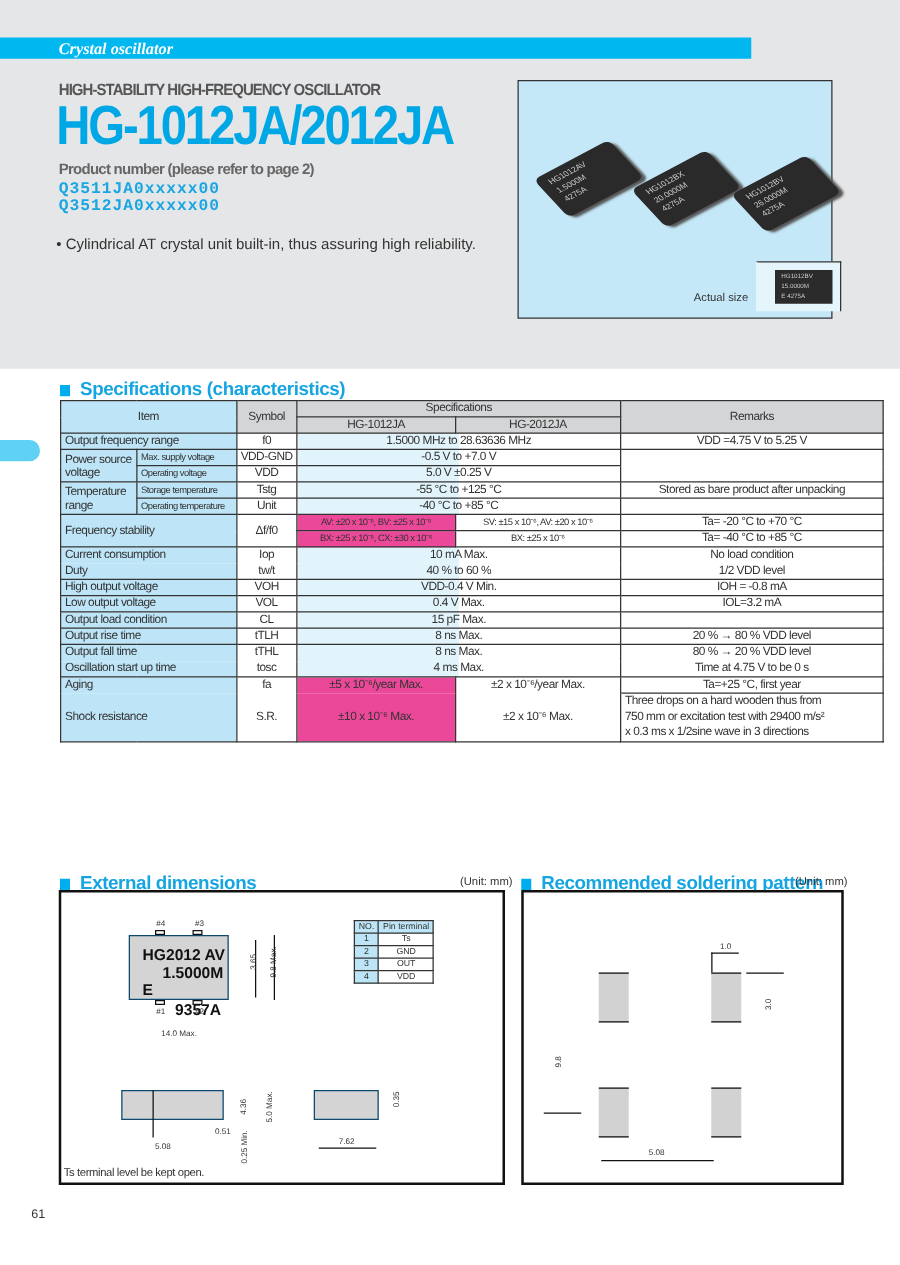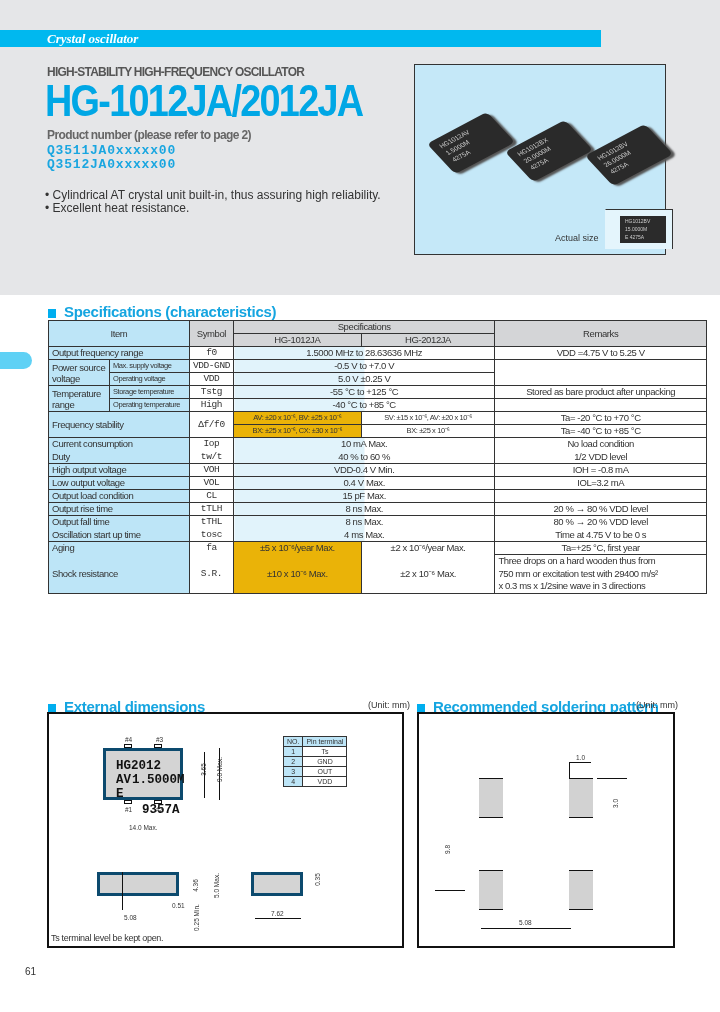--- a/index.html
+++ b/index.html
@@ -21,31 +21,31 @@
   .actual-box { position: absolute; left: 190px; top: 144px; width: 68px; height: 40px; background: #e4f5fc; border: 1px solid #333; border-bottom: none; border-left: 1px solid #e4f5fc; }
   .mini-chip { position: absolute; left: 14px; top: 6px; width: 46px; height: 27px; background: #2b2b2b; font-size: 5px; color: #ccc; line-height: 8px; padding: 1px 5px; }
 
   .sec-head { position: absolute; font-size: 15px; font-weight: bold; color: #15a5e0; letter-spacing: -0.3px; }
   .sec-head .sq { display: inline-block; width: 8px; height: 9px; background: #00aeef; margin-right: 8px; vertical-align: -1px; }
   .side-tab { position: absolute; left: 0; top: 352px; width: 32px; height: 17px; background: #5fd1f5; border-radius: 0 9px 9px 0; }
 
   table.spec { position: absolute; left: 48px; top: 320px; width: 659px; border-collapse: collapse; font-size: 9.5px; color: #333; letter-spacing: -0.4px; }
   table.spec td { border: 1px solid #333; padding: 0 3px; height: 13px; line-height: 12px; white-space: nowrap; }
   table.spec td.blue { background: #bde5f7; }
-  table.spec td.lite { background: #eab308; }
+  table.spec td.lite { background: #ec4899; }
   table.spec td.gray { background: #d4d5d7; text-align: center; }
   table.spec td.c { text-align: center; }
   table.spec td.nbt { border-top: none; }
   table.spec td.nbb { border-bottom: none; }
   table.spec td.small { font-size: 7.5px; }
-  table.spec td.sym { background: #fff; text-align: center; font-family: Liberation Mono, monospace; }
+  table.spec td.sym { background: #fff; text-align: center; }
 
   .unit { position: absolute; font-size: 9px; color: #333; }
   .box { position: absolute; border: 2px solid #111; background: #fff; }
-  .pkg { position: absolute; background: #d4d4d4; border: 3px solid #0c4a6e; font-family: Liberation Mono, monospace; }
+  .pkg { position: absolute; background: #d4d4d4; border: 1px solid #0c4a6e; }
   .pkg-text { position: absolute; font-size: 12.5px; font-weight: bold; color: #111; line-height: 14px; }
   .pin { position: absolute; width: 8px; height: 4px; background: #fff; border: 1px solid #111; }
   .tiny { position: absolute; font-size: 6.5px; color: #333; }
   .line { position: absolute; background: #111; }
   .pad { position: absolute; width: 24px; height: 40px; background: #d2d2d2; border-top: 1px solid #111; border-bottom: 1px solid #111; }
   table.pins { position: absolute; left: 283px; top: 736px; border-collapse: collapse; font-size: 7px; color: #333; }
   table.pins td { border: 1px solid #333; padding: 0 3px; height: 10px; line-height: 9px; text-align: center; }
   table.pins td.n { background: #bde5f7; }
   .pagenum { position: absolute; left: 25px; top: 966px; font-size: 10px; color: #333; }
   .note { position: absolute; left: 49px; top: 933px; font-size: 9px; color: #333; letter-spacing: -0.3px; }
@@ -57,21 +57,20 @@
 <div class="cat-bar">
   <span>Crystal oscillator</span>
 </div>
 <div class="subtitle">HIGH-STABILITY HIGH-FREQUENCY OSCILLATOR</div>
 <div class="title">HG-1012JA/2012JA</div>
 <div class="pn-label">Product number (please refer to page 2)</div>
 <div class="pn" style="top:143px">Q3511JA0xxxxx00</div>
 <div class="pn" style="top:157px">Q3512JA0xxxxx00</div>
 <ul class="bullets">
   <li>Cylindrical AT crystal unit built-in, thus assuring high reliability.</li>
-  <li>Excellent heat resistance.</li>
 </ul>
 
 <div class="photo">
   <div class="chip" style="left:22px;top:58px">
     <div class="t"><span>HG1012AV</span><br><span>1.5000M</span><br><span>4275A</span></div>
   </div>
   <div class="chip" style="left:100px;top:66px">
     <div class="t"><span>HG1012BX</span><br><span>20.0000M</span><br><span>4275A</span></div>
   </div>
   <div class="chip" style="left:180px;top:70px">
@@ -132,21 +131,21 @@
   </tr>
   <tr>
     <td class="blue" rowspan="2" style="white-space:normal;line-height:11px">Temperature range</td>
     <td class="blue small">Storage temperature</td>
     <td class="sym">Tstg</td>
     <td class="c" colspan="2" style="background:linear-gradient(90deg,#e1f3fb 50%,#fff 50%)">-55 °C to +125 °C</td>
     <td class="c">Stored as bare product after unpacking</td>
   </tr>
   <tr>
     <td class="blue small">Operating temperature</td>
-    <td class="sym">High</td>
+    <td class="sym">Unit</td>
     <td class="c" colspan="2" style="background:linear-gradient(90deg,#e1f3fb 50%,#fff 50%)">-40 °C to +85 °C</td>
     <td class="c"></td>
   </tr>
   <tr>
     <td class="blue" colspan="2" rowspan="2">Frequency stability</td>
     <td class="sym" rowspan="2">Δf/f0</td>
     <td class="lite c small">AV: ±20 x 10⁻⁶, BV: ±25 x 10⁻⁶</td>
     <td class="c small">SV: ±15 x 10⁻⁶, AV: ±20 x 10⁻⁶</td>
     <td class="c">Ta= -20 °C to +70 °C</td>
   </tr>

